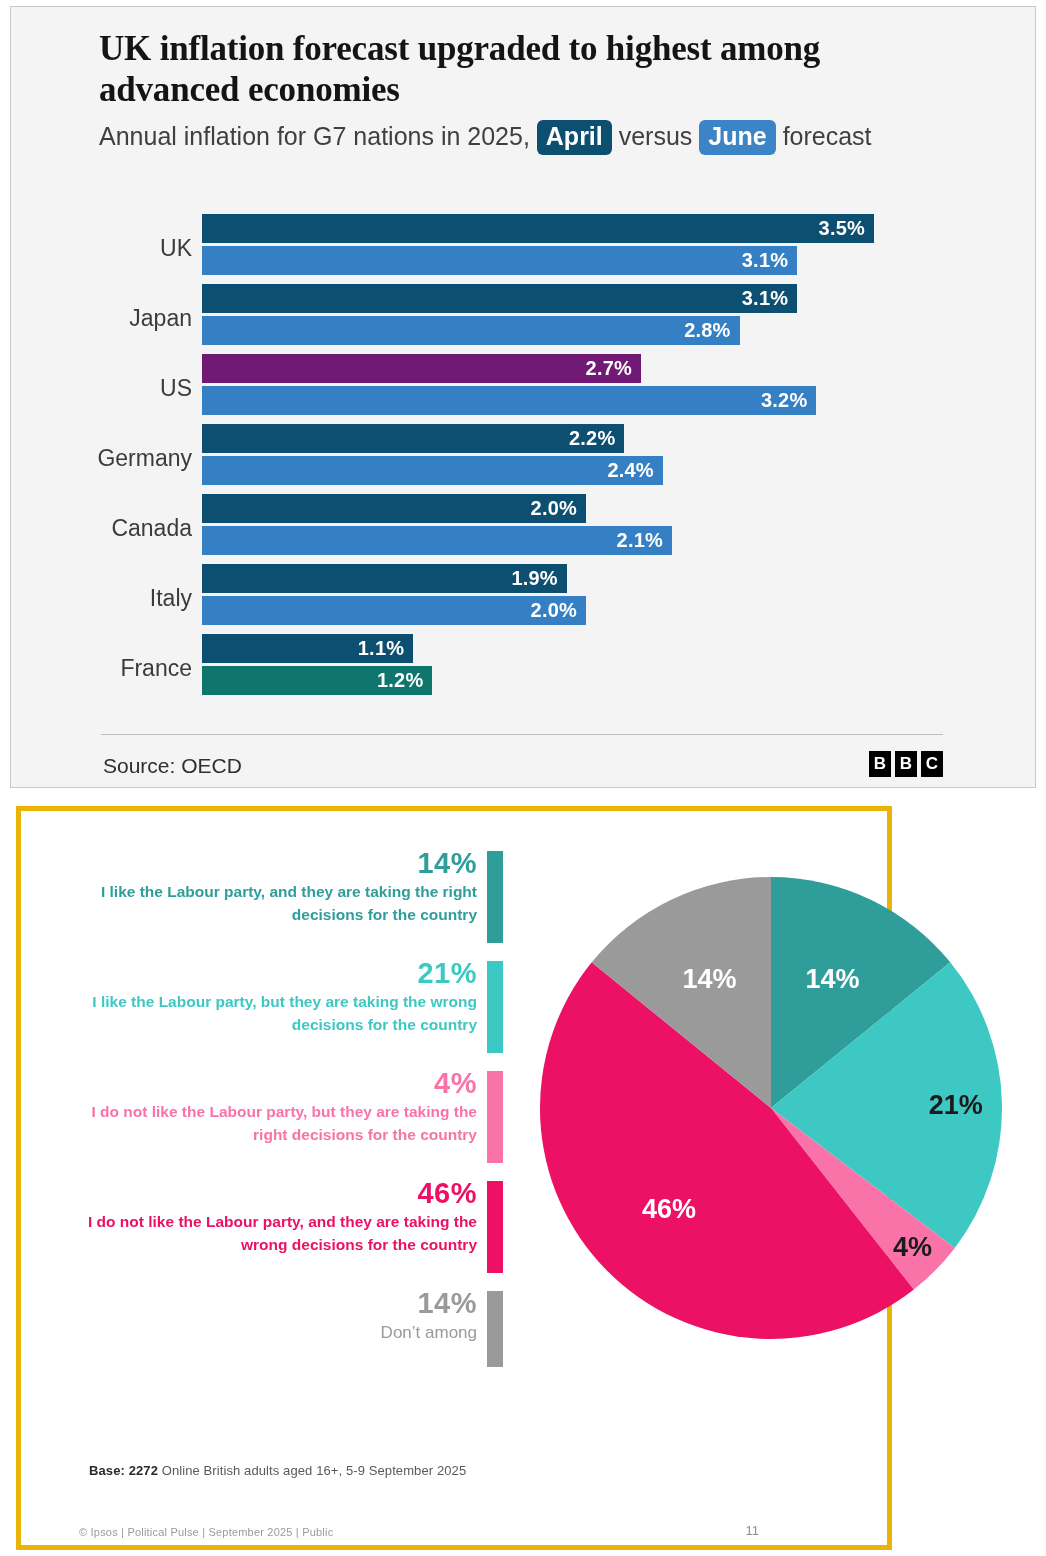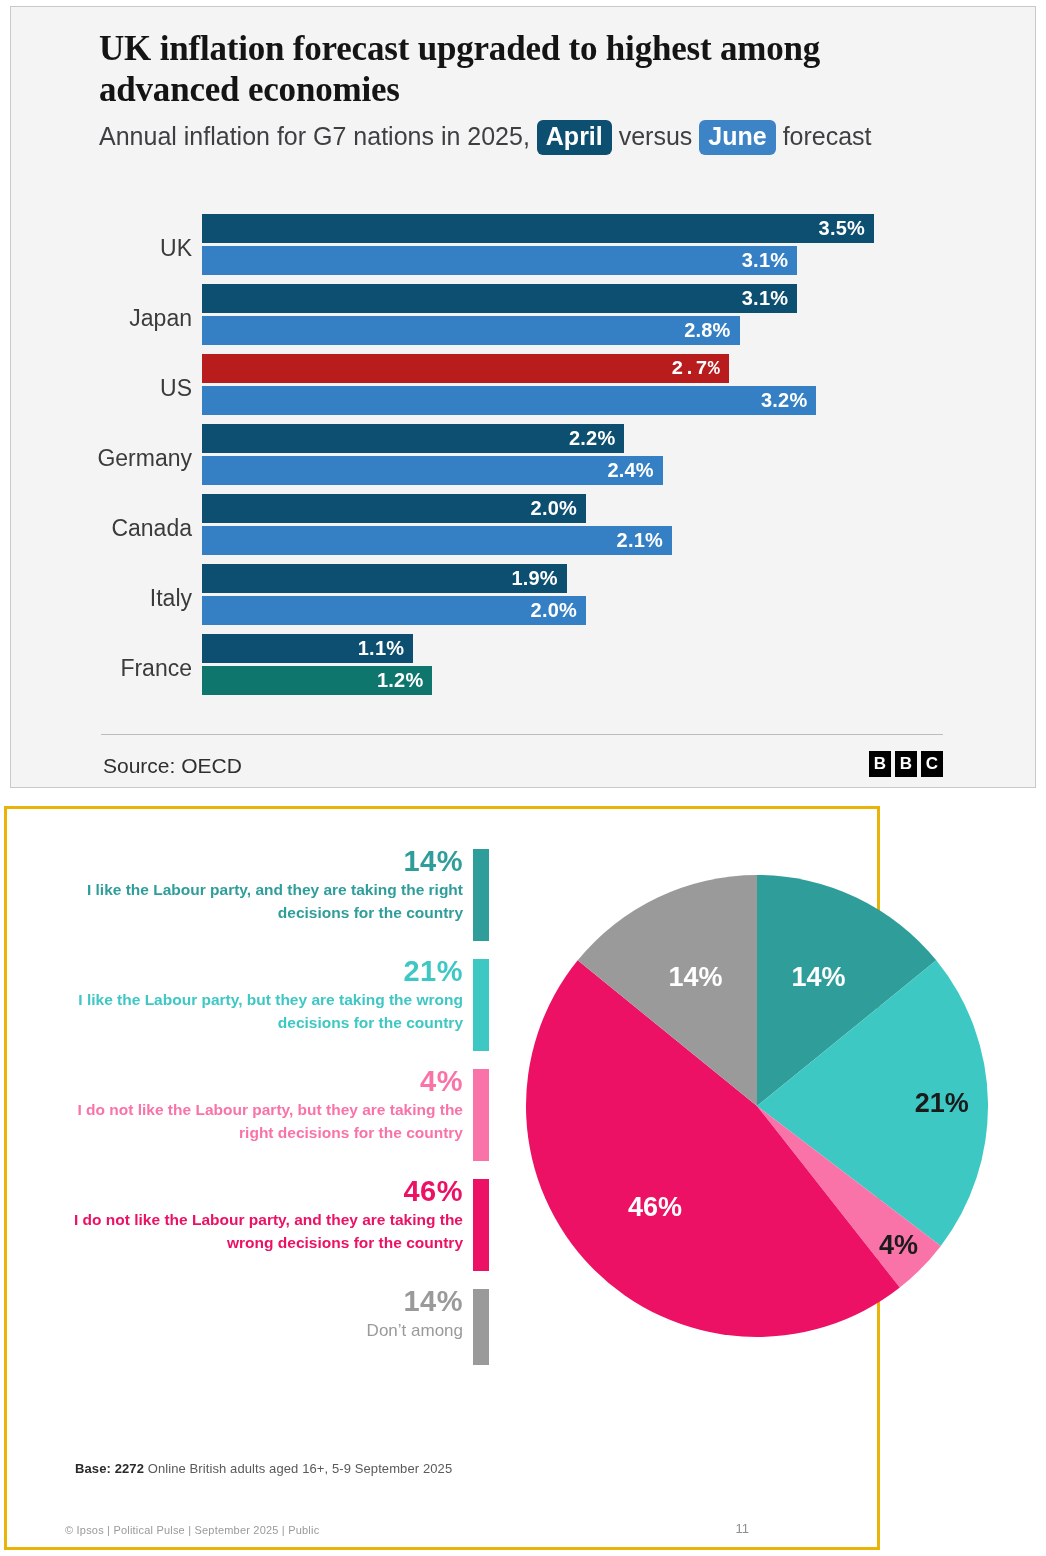--- a/index.html
+++ b/index.html
@@ -111,24 +111,24 @@
     font-family: "Liberation Sans", sans-serif;
     font-weight: 700;
     font-size: 17px;
     text-align: center;
     line-height: 26px;
   }
 
   
   .ipsos-panel {
     position: absolute;
-    left: 4px; top: 806px;
+    left: 16px; top: 806px;
     width: 876px; height: 744px;
     background: #ffffff;
-    border: 3px solid #eab308;
+    border: 5px solid #eab308;
   }
   .legend { position: absolute; left: 42px; top: 36px; width: 440px; }
   .legend-row {
     position: relative;
     padding-right: 26px;
     margin-bottom: 18px;
     min-height: 92px;
   }
   .legend-swatch {
     position: absolute;
@@ -219,21 +219,21 @@
                 <span class="val">3.1%</span>
               </div>
               <div class="bar jun" style="width: 537.6px; background: rgb(53, 128, 197);">
                 <span class="val">2.8%</span>
               </div>
             </div>
           </div>
           <div class="grp">
             <div class="cat-label">US</div>
             <div class="bars">
-              <div class="bar sep" style="width: 527px; background: #b91c1c; font-family: Liberation Mono, monospace;">
+              <div class="bar sep" style="width: 439px; background: #701a75;">
                 <span class="val">2.7%</span>
               </div>
               <div class="bar jun" style="width: 614.4px; background: rgb(53, 128, 197);">
                 <span class="val">3.2%</span>
               </div>
             </div>
           </div>
           <div class="grp">
             <div class="cat-label">Germany</div>
             <div class="bars">

